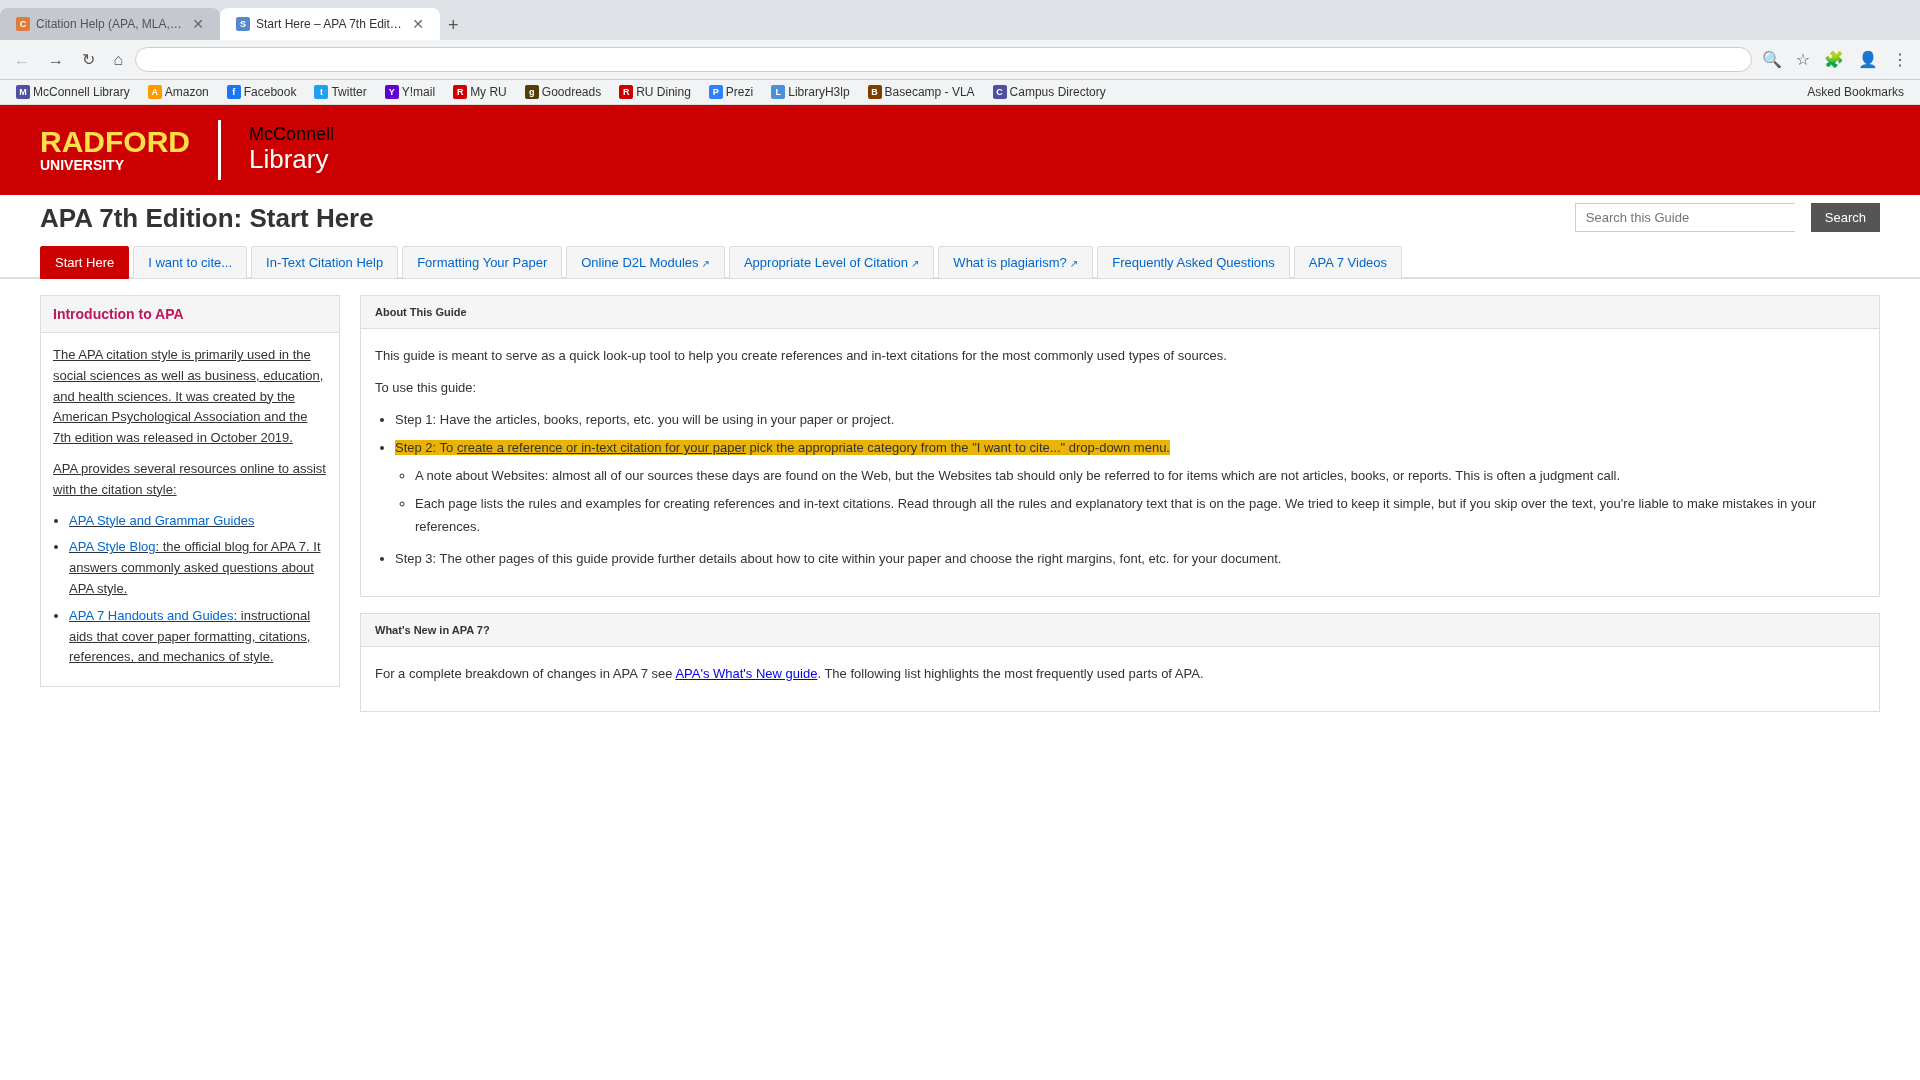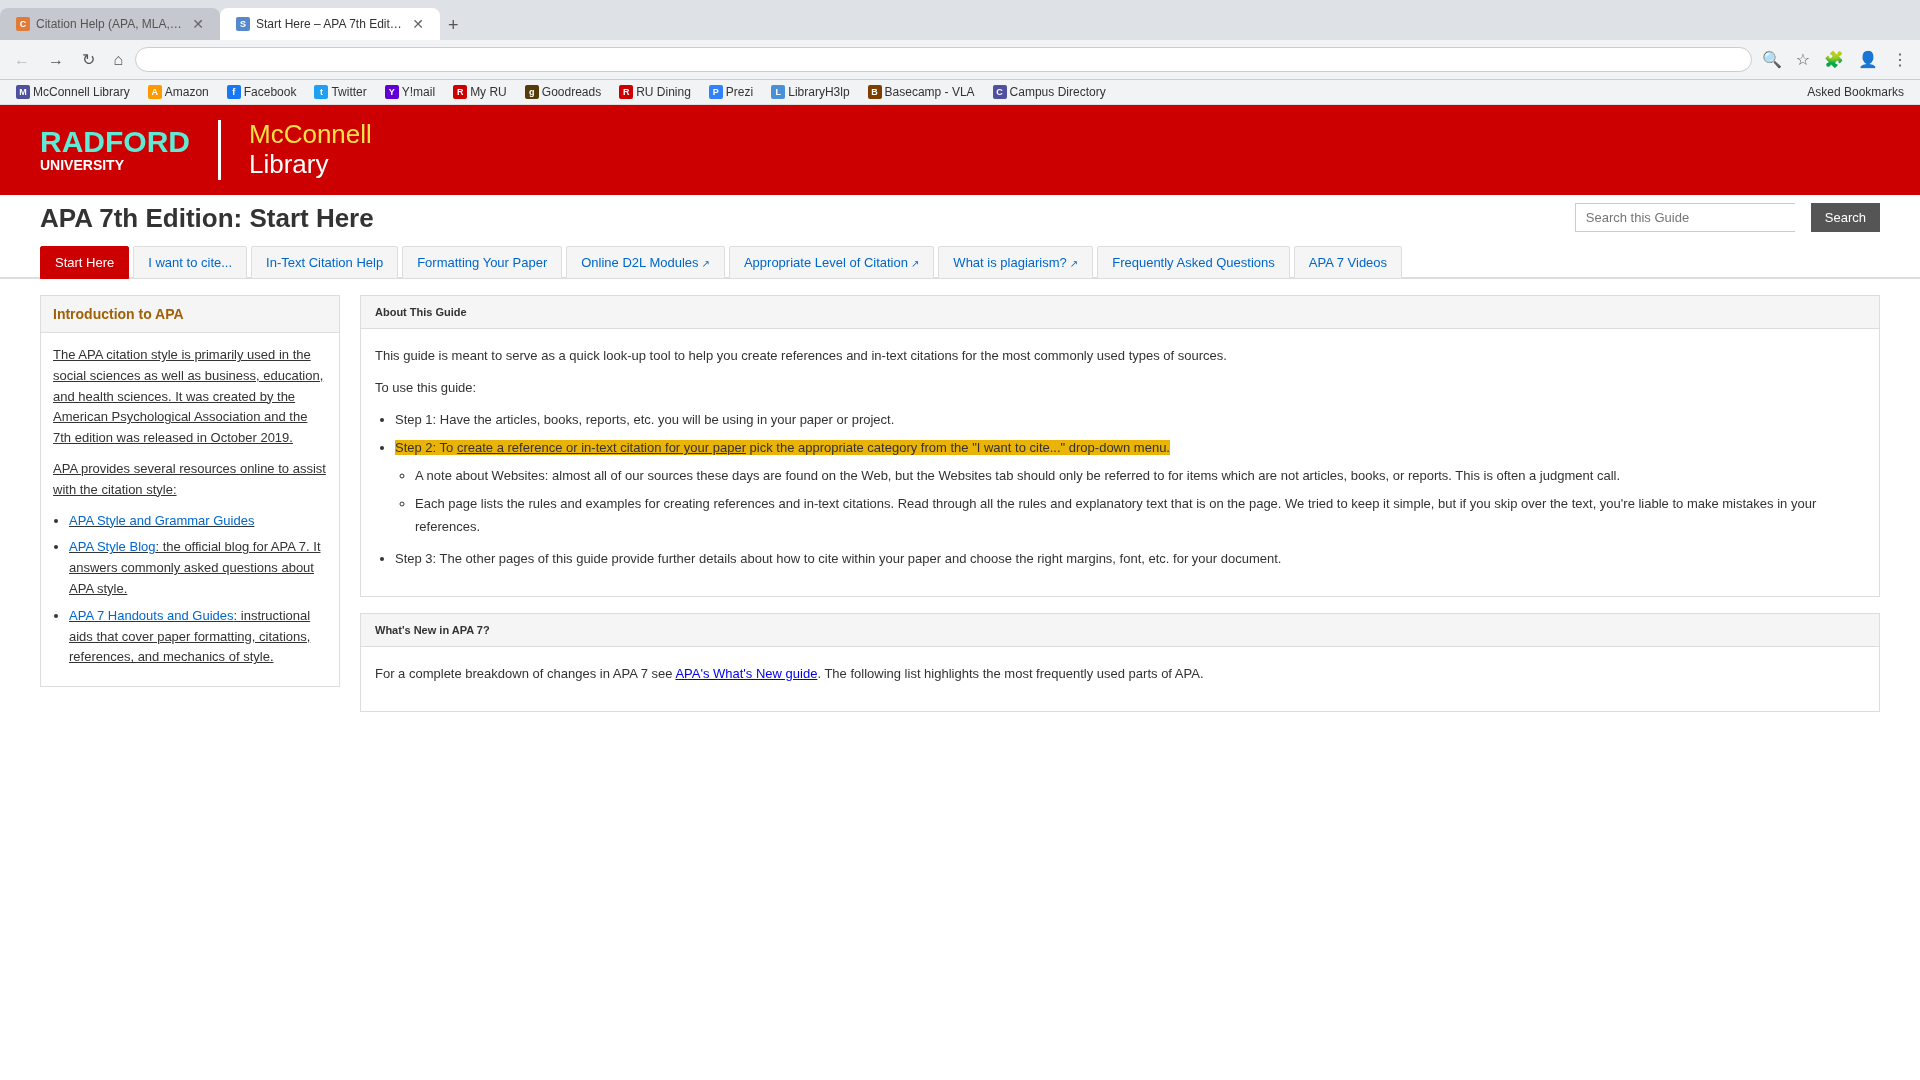--- a/index.html
+++ b/index.html
@@ -28,23 +28,23 @@
     .bookmark-favicon { width: 14px; height: 14px; border-radius: 2px; display: flex; align-items: center; justify-content: center; font-size: 9px; font-weight: bold; }
 
     
     .page-content { background: #fff; }
 
     
     .site-header { background: #cc0000; padding: 0; height: 90px; display: flex; align-items: center; }
     .header-inner { padding: 10px 40px; }
     .header-logo { display: flex; gap: 12px; align-items: center; }
     .logo-text-block { display: flex; flex-direction: column; }
-    .radford-text { font-size: 30px; font-weight: 900; color: #5eead4; text-transform: uppercase; line-height: 1; }
+    .radford-text { font-size: 30px; font-weight: 900; color: #fde047; text-transform: uppercase; line-height: 1; }
     .university-text { font-size: 14px; font-weight: 700; color: #fff; text-transform: uppercase; line-height: 1.2; }
-    .mcconnell-text { font-size: 26px; color: #fde047; font-weight: 400; line-height: 1.1; }
+    .mcconnell-text { font-size: 18px; color: #000000; font-weight: 400; line-height: 1.1; }
     .library-text { font-size: 26px; color: #fff; font-weight: 400; }
     .header-divider { width: 3px; background: #fff; height: 60px; margin: 0 16px; }
 
     
     .breadcrumb { padding: 10px 40px; font-size: 13px; color: #555; }
     .breadcrumb a { color: #0066cc; text-decoration: none; }
     .breadcrumb span { color: #555; }
 
     
     .page-title-area { padding: 8px 40px 12px; display: flex; align-items: flex-start; justify-content: space-between; }
@@ -58,21 +58,21 @@
     .nav-tab { padding: 8px 14px; font-size: 13px; cursor: pointer; border: 1px solid #ddd; background: #f5f5f5; color: #0066cc; text-decoration: none; display: inline-block; border-radius: 2px 2px 0 0; margin-bottom: -2px; }
     .nav-tab.active { background: #cc0000; color: #fff; border-color: #cc0000; }
     .nav-tab .ext-icon { font-size: 10px; margin-left: 3px; }
 
     
     .main-layout { display: flex; padding: 0 40px; gap: 20px; }
 
     
     .sidebar { width: 300px; flex-shrink: 0; }
     .sidebar-box { border: 1px solid #ddd; }
-    .sidebar-box-title { background: #f5f5f5; border-bottom: 1px solid #ddd; padding: 10px 12px; font-weight: bold; font-size: 14px; color: #a16207; }
+    .sidebar-box-title { background: #f5f5f5; border-bottom: 1px solid #ddd; padding: 10px 12px; font-weight: bold; font-size: 14px; color: #be185d; }
     .sidebar-content { padding: 12px; font-size: 13px; line-height: 1.6; color: #333; text-decoration: underline; }
     .sidebar-content p { margin-bottom: 10px; }
     .sidebar-content ul { margin-left: 16px; }
     .sidebar-content ul li { margin-bottom: 6px; }
     .sidebar-content a { color: #0066cc; text-decoration: none; }
 
     
     .content-area { flex: 1; }
     .content-box { border: 1px solid #ddd; margin-bottom: 16px; }
     .content-box-title { background: #f5f5f5; border-bottom: 1px solid #ddd; padding: 10px 14px; font-weight: bold; font-size: 11px; color: #333; }

